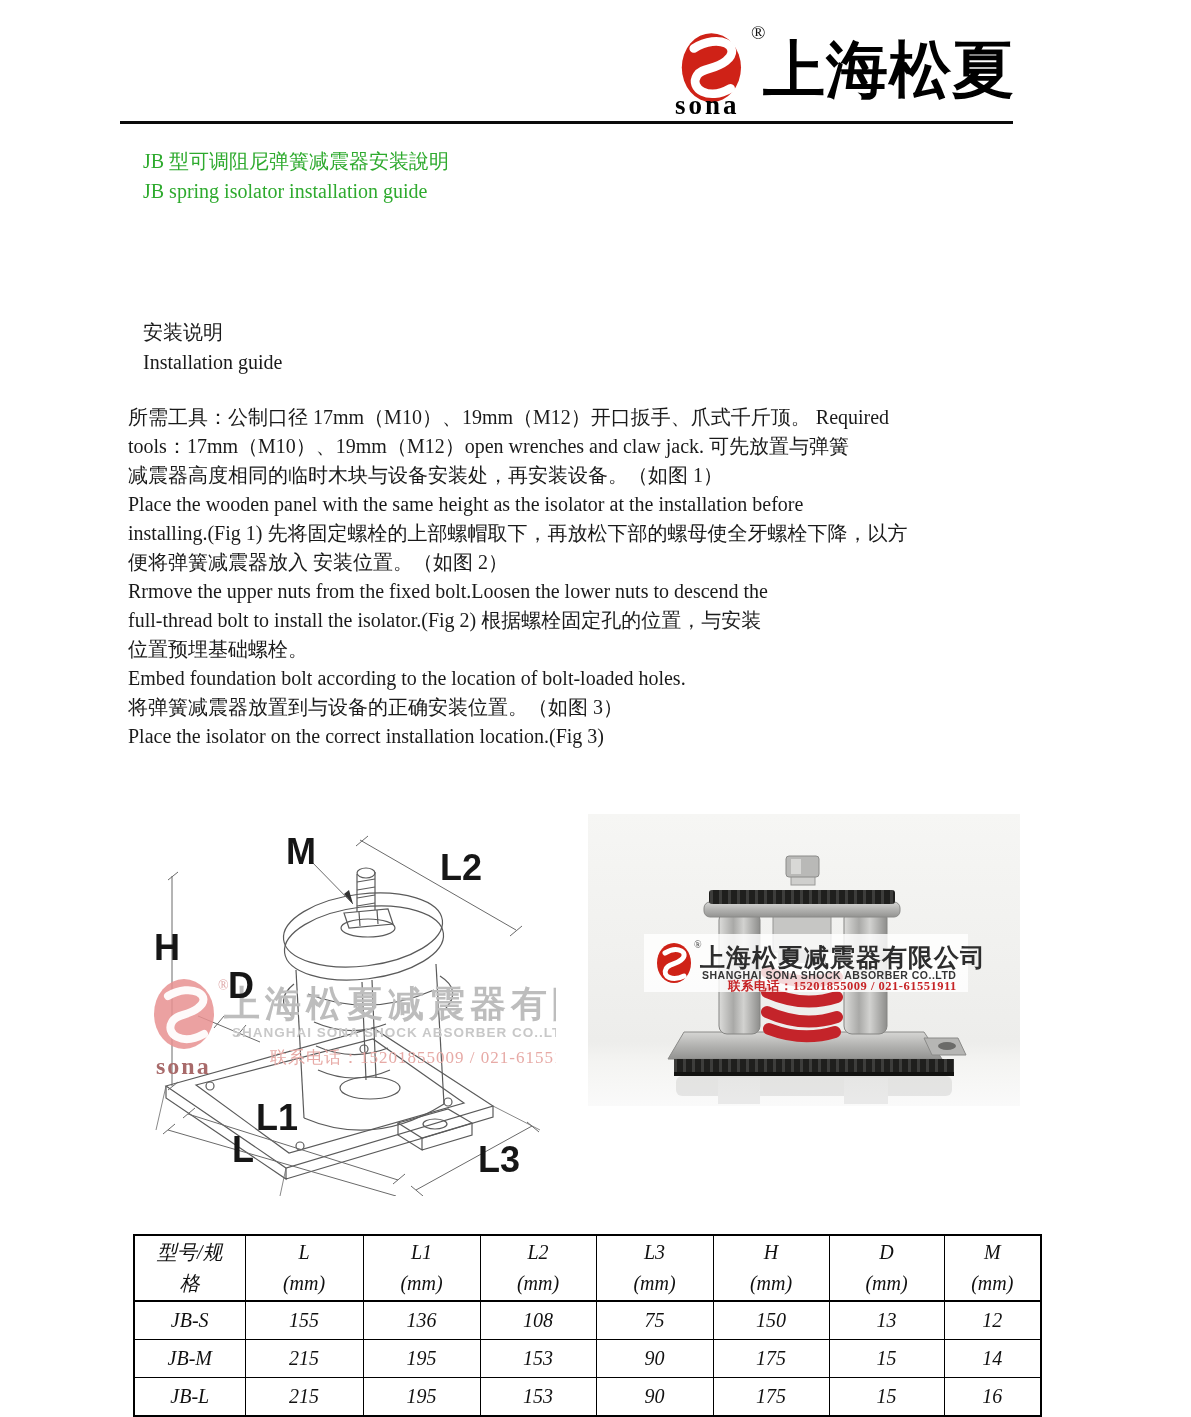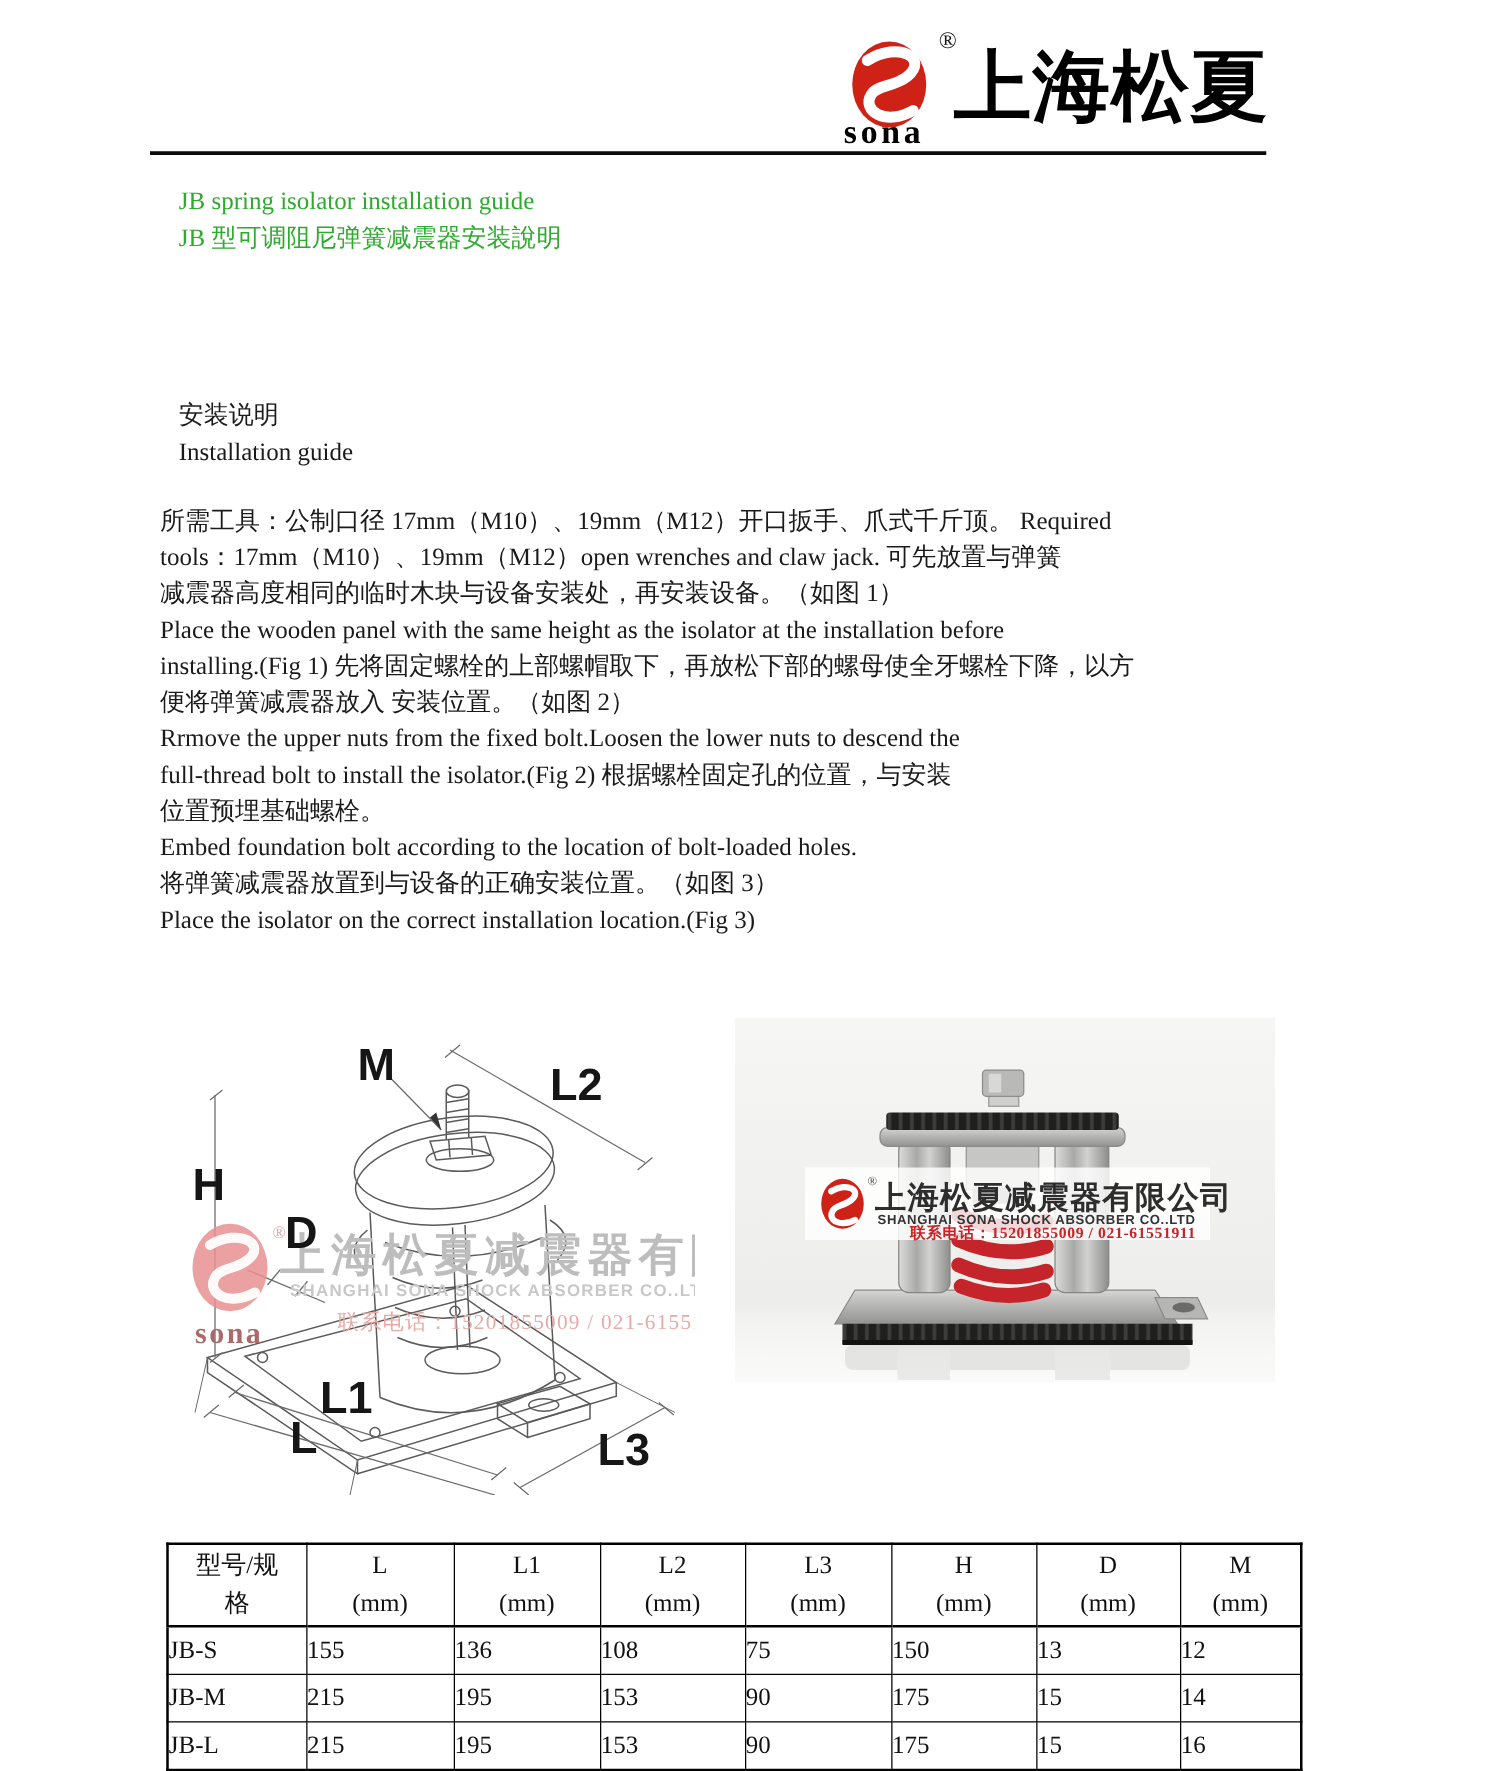--- a/index.html
+++ b/index.html
@@ -30,24 +30,24 @@
   .wm-en{font-family:"Liberation Sans","DejaVu Sans",sans-serif;font-weight:bold;letter-spacing:1px;fill:#c8c8c8;}
   .wm-tel{fill:#e7aaa6;letter-spacing:1px;}
   .pwm-cn{font-weight:bold;letter-spacing:1px;fill:#2d2d2d;}
   .pwm-en{font-family:"Liberation Sans","DejaVu Sans",sans-serif;font-weight:bold;letter-spacing:.5px;fill:#343434;}
   .pwm-tel{fill:#c62426;font-weight:bold;letter-spacing:.5px;}
   
   .spec-table{position:absolute;left:133px;top:1234px;border-collapse:collapse;table-layout:fixed;
     font-size:20px;color:#111;}
   .spec-table,
   .spec-table th,.spec-table td{border:1px solid #000;}
-  .spec-table{border:2px solid #000;}
+  .spec-table{border:2px solid #000;font-style:italic;}
   .spec-table thead th{border-bottom:2px solid #000;}
   .spec-table th{font-weight:normal;height:64px;text-align:center;vertical-align:middle;padding:0;}
-  .spec-table td{height:37px;text-align:left;vertical-align:middle;padding:0;}
+  .spec-table td{height:37px;text-align:center;vertical-align:middle;padding:0;}
   .spec-table th .h-line{line-height:31px;}
 </style>
 </head>
 <body>
 
 <div class="page">
 
   <div class="brand">
     <div class="brand-mark">
       <svg width="88" height="80" viewBox="0 0 100 100">
@@ -55,22 +55,22 @@
         <path d="M26 28 C 58 8 88 26 66 44 C 52 55 36 52 30 62 C 20 78 44 94 72 78" fill="none" stroke="#ffffff" stroke-width="11" stroke-linecap="round"></path>
       </svg>
       <span class="brand-reg">®</span>
       <span class="brand-name">sona</span>
     </div>
     <div class="brand-wordmark">上海松夏</div>
   </div>
   <div class="header-rule"></div>
 
   <div class="doc-title">
+    <div>JB 型可调阻尼弹簧减震器安装說明</div>
     <div>JB spring isolator installation guide</div>
-    <div>JB 型可调阻尼弹簧减震器安装說明</div>
   </div>
 
 
   <div class="section-head">
     <div>安装说明</div>
     <div>Installation guide</div>
   </div>
 
   <div class="guide">
     <div>所需工具：公制口径 17mm（M10）、19mm（M12）开口扳手、爪式千斤顶。 Required</div>

